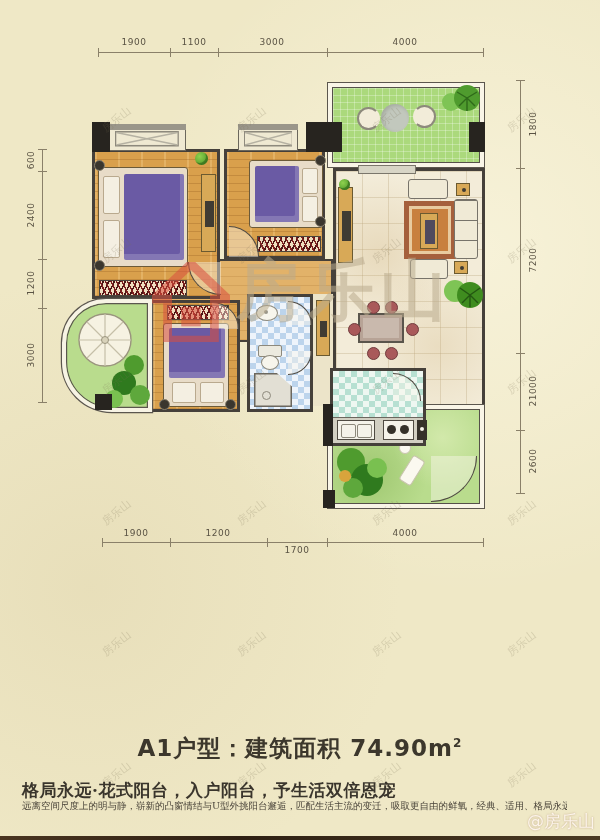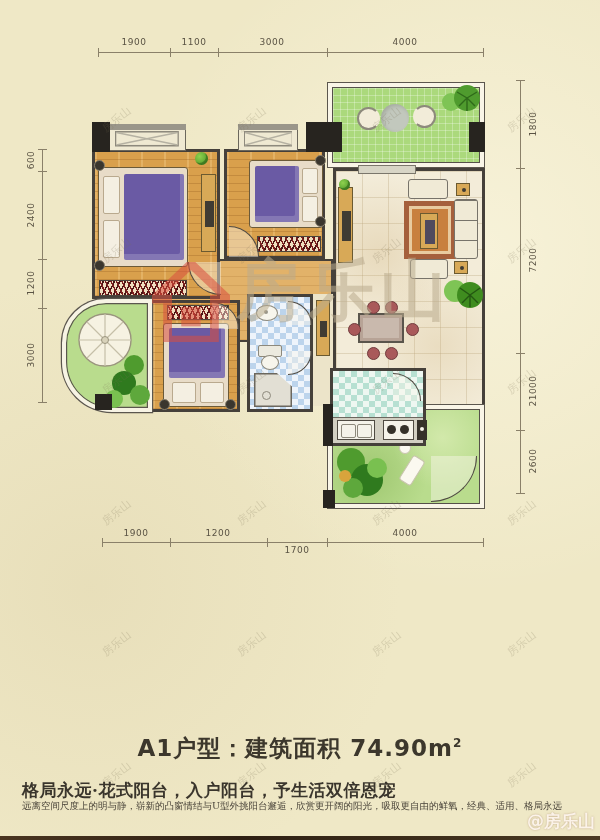--- a/index.html
+++ b/index.html
@@ -62,21 +62,21 @@
   .cab{position:absolute;background:#d8a957;border:1px solid #6b5a30;box-sizing:border-box;}
   .cab .dark{position:absolute;background:#3f3b33;}
   .plant{position:absolute;border-radius:50%;background:radial-gradient(circle at 35% 35%, #8fd14f, #3f8c1f);box-shadow:inset -2px -2px 0 rgba(20,60,10,.4);}
   .chair-round{position:absolute;width:13px;height:13px;border-radius:50%;background:#a9595a;border:1.5px solid #713c3e;box-sizing:border-box;}
   .seat{position:absolute;background:#f0ead6;border:1.2px solid #77736a;border-radius:3px;box-sizing:border-box;}
   
   .wm-small{position:absolute;font-size:11px;color:rgba(125,112,88,.22);transform:rotate(-38deg);white-space:nowrap;}
   .wm-big{position:absolute;left:236px;top:246px;font-size:66px;font-weight:bold;letter-spacing:6px;color:rgba(185,172,142,.55);white-space:nowrap;}
   .wm-site{position:absolute;left:243px;top:326px;font-size:23px;font-weight:bold;font-style:italic;color:rgba(215,70,55,.55);letter-spacing:1px;}
   .wm-logo{position:absolute;left:152px;top:262px;width:78px;height:80px;opacity:.55;}
-  .credit{position:absolute;left:527px;top:810px;font-size:17px;font-weight:bold;color:rgba(255,247,240,.92);text-shadow:0 0 2px rgba(160,120,90,.6);}
+  .credit{position:absolute;left:527px;top:810px;font-size:17px;font-weight:normal;color:rgba(255,247,240,.92);text-shadow:0 0 2px rgba(160,120,90,.6);}
   
   .title{position:absolute;left:0;top:733px;width:600px;text-align:center;font-size:23px;font-weight:bold;color:var(--ink);letter-spacing:1px;}
   .title sup{font-size:12px;}
   .tagline{position:absolute;left:22px;top:779px;font-size:17px;font-weight:bold;color:#3a352c;font-family:"DejaVu Serif",serif;letter-spacing:.5px;}
   .desc{position:absolute;left:22px;width:545px;font-size:9.5px;color:#4a443a;font-family:"DejaVu Serif",serif;white-space:nowrap;overflow:hidden;}
   .bottom-bar{position:absolute;left:0;top:836px;width:600px;height:4px;background:linear-gradient(90deg,#4a3520,#2e2013 40%,#4a3a22);}
 </style>
 </head>
 <body>
 
@@ -334,16 +334,16 @@
       <span class="wm-small" style="left: 505px; top: 767px;">房乐山</span>
     </div>
   <svg class="wm-logo" viewBox="0 0 80 82">
     <path d="M40 2 L78 38 L64 38 L64 80 L16 80 L16 38 L2 38 Z" fill="none" stroke="#d94f3f" stroke-width="9"></path>
     <rect x="30" y="46" width="20" height="20" fill="#d94f3f"></rect>
   </svg>
   <div class="wm-big">房乐山</div>
 
   <div class="title"><span>A1户型：建筑面积 74.90m</span><sup>2</sup></div>
   <div class="tagline">格局永远·花式阳台，入户阳台，予生活双倍恩宠</div>
-  <div class="desc" style="top:800px;">远离空间尺度上的明与静，崭新的凸窗情结与U型外挑阳台邂逅，欣赏更开阔的阳光，吸取更自由的鲜氧，经典、适用、格局永远</div>
+  <div class="desc" style="top:800px;">远离空间尺度上的明与静，崭新的凸窗情结与U型外挑阳台邂逅，匹配生活主流的变迁，吸取更自由的鲜氧，经典、适用、格局永远</div>
   <div class="credit">@房乐山</div>
   <div class="bottom-bar"></div>
 </div>
 
 </body></html>

